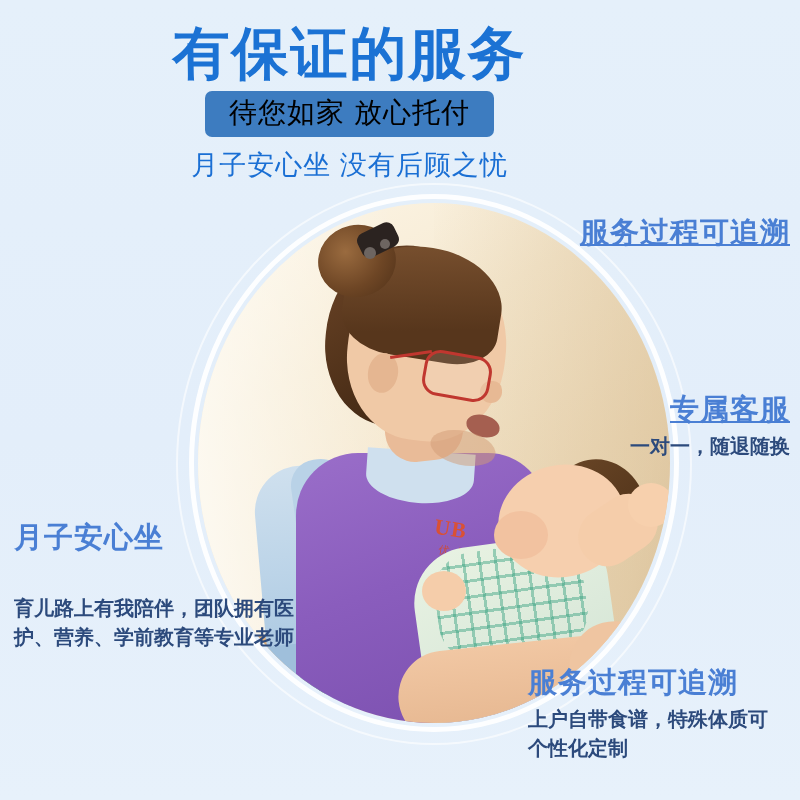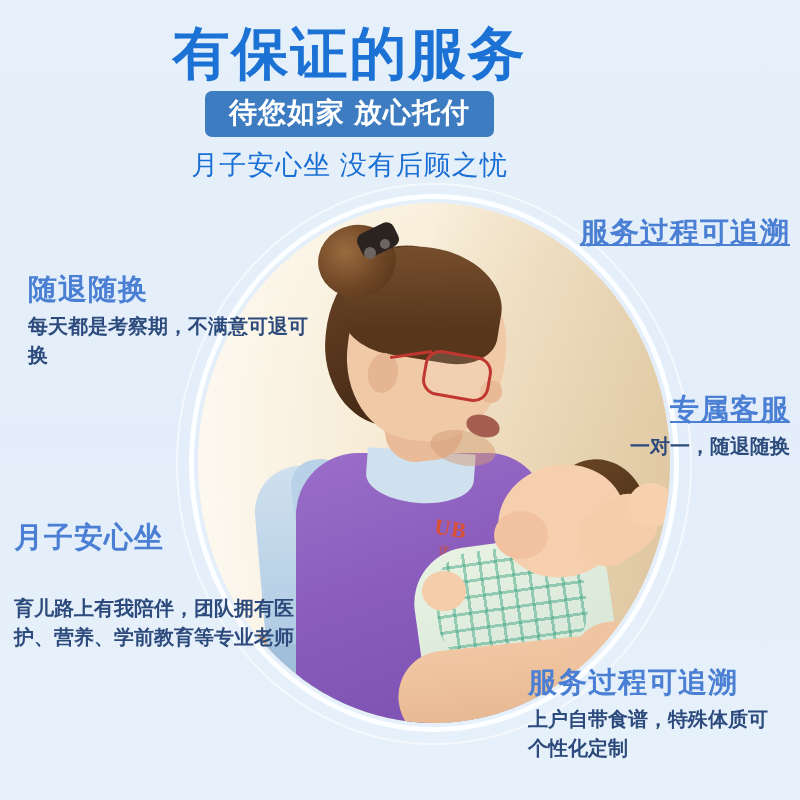--- a/index.html
+++ b/index.html
@@ -42,24 +42,24 @@
     white-space: nowrap;
   }
   .badge-row {
     margin-top: 7px;
     display: flex;
     justify-content: center;
   }
   .badge {
     display: inline-block;
     background: #3d7cc0;
-    color: #ffffff;
+    color: #000000;
     font-size: 28px;
     line-height: 30px;
-    font-weight: bold;
+    font-weight: normal;
     letter-spacing: 1px;
     padding: 7px 24px 9px 24px;
     border-radius: 7px;
     white-space: nowrap;
   }
   .subtitle {
     margin-top: 13px;
     font-size: 27px;
     line-height: 30px;
     font-weight: normal;
@@ -427,24 +427,20 @@
       <div class="fig baby-arm"></div>
       <div class="fig baby-fist"></div>
       <div class="fig baby-hand-small"></div>
       <div class="fig baby-foot"></div>
 
       <div class="fig arm-lower"></div>
       <div class="fig hand"></div>
     </div>
   </div>
 
-  <div class="feature" id="feat-return">
-    <p class="f-title">随退随换</p>
-    <p class="f-body">每天都是考察期，不满意可退可换</p>
-  </div>
 
   <div class="feature align-right" id="feat-trace">
     <p class="f-title">服务过程可追溯</p>
   </div>
 
   <div class="feature align-right" id="feat-support">
     <p class="f-title">专属客服</p>
     <p class="f-body">一对一，随退随换</p>
   </div>
 

